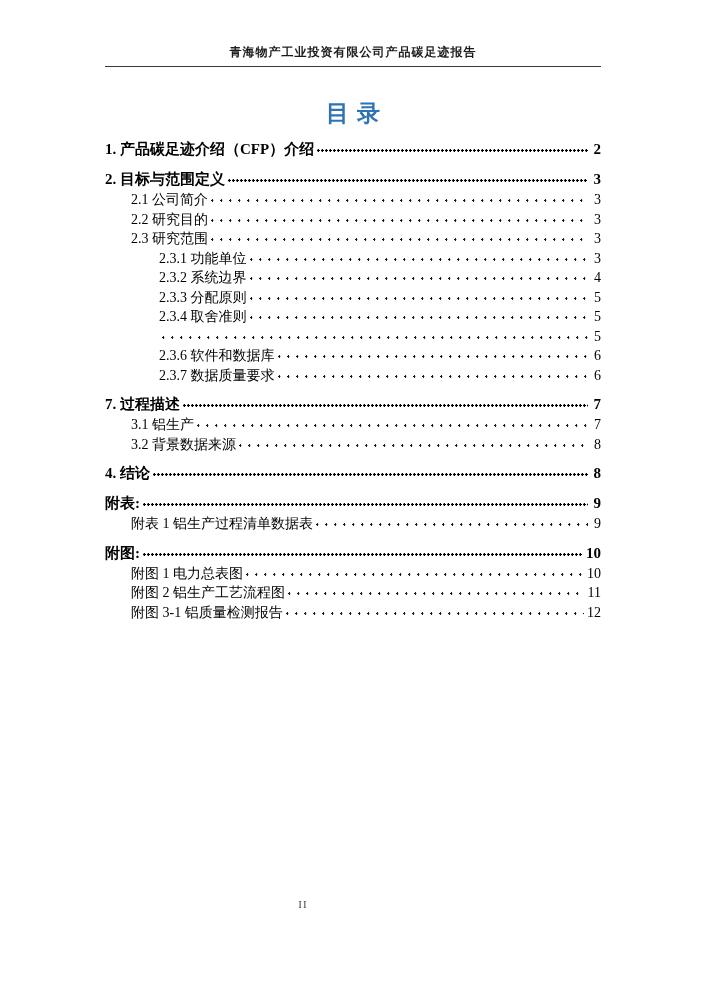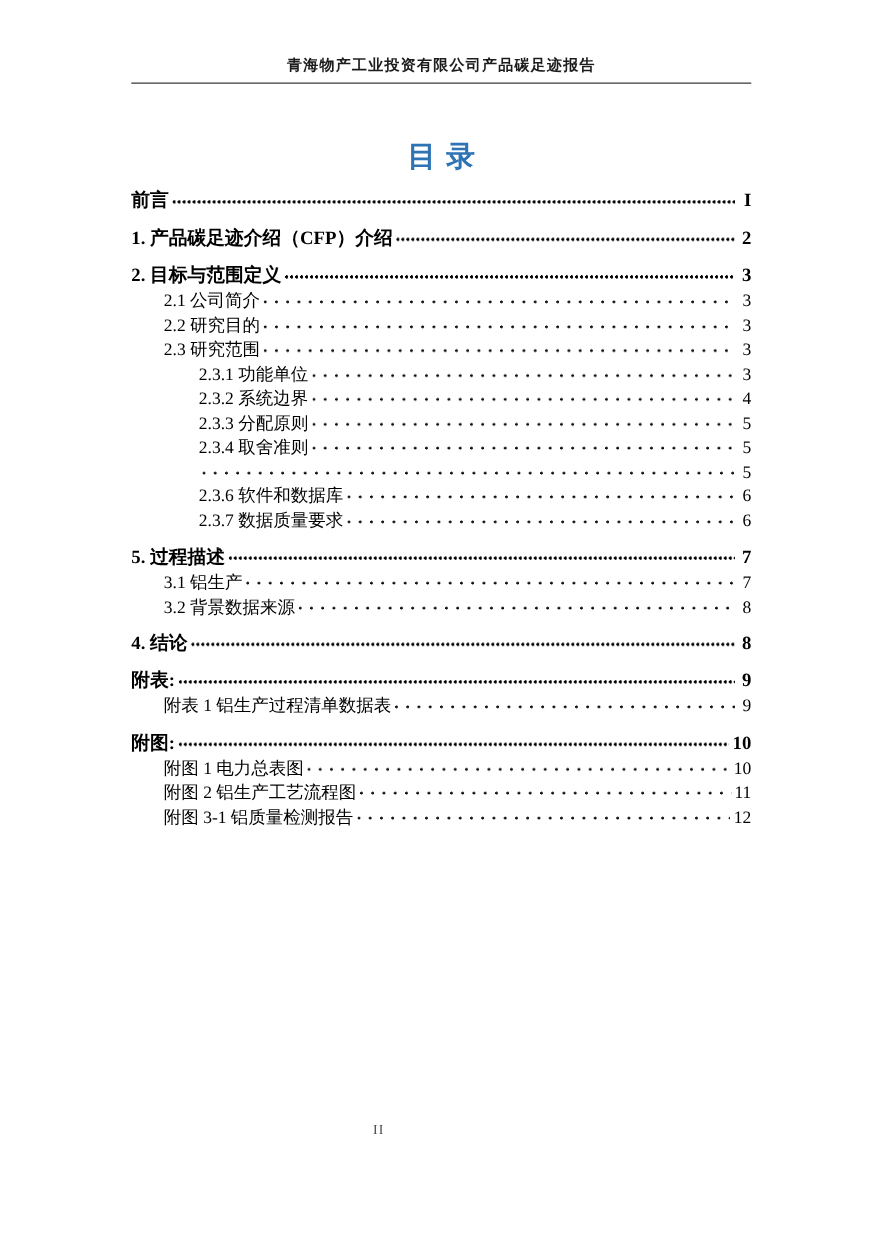--- a/index.html
+++ b/index.html
@@ -25,21 +25,21 @@
     padding-bottom: 5px;
     border-bottom: 1.5px solid #3a3a3a;
   }
   .content {
     position: absolute;
     left: 105px;
     top: 66px;
     width: 496px;
   }
   .toc-title {
-    margin-top: 44px;
+    margin-top: 32px;
     height: 32px;
     line-height: 32px;
     text-align: center;
     font-size: 23px;
     font-weight: bold;
     letter-spacing: 8px;
     text-indent: 8px;
     color: #2E74B5;
   }
   .toc-rows { margin-top: 8px; }
@@ -83,25 +83,20 @@
 <body>
 
 <div class="page">
 
   <div class="doc-header">青海物产工业投资有限公司产品碳足迹报告</div>
 
   <div class="content">
     <div class="toc-title">目录</div>
     <div class="toc-rows" id="toc-rows">
         <div class="row l0">
-          <span class="label">前言</span>
-          <span class="leader"></span>
-          <span class="pagenum">I</span>
-        </div>
-        <div class="row l0">
           <span class="label">1. 产品碳足迹介绍（CFP）介绍</span>
           <span class="leader"></span>
           <span class="pagenum">2</span>
         </div>
         <div class="row l0">
           <span class="label">2. 目标与范围定义</span>
           <span class="leader"></span>
           <span class="pagenum">3</span>
         </div>
         <div class="row l1">
@@ -147,21 +142,21 @@
           <span class="label">2.3.6 软件和数据库</span>
           <span class="leader"></span>
           <span class="pagenum">6</span>
         </div>
         <div class="row l2">
           <span class="label">2.3.7 数据质量要求</span>
           <span class="leader"></span>
           <span class="pagenum">6</span>
         </div>
         <div class="row l0">
-          <span class="label">5. 过程描述</span>
+          <span class="label">7. 过程描述</span>
           <span class="leader"></span>
           <span class="pagenum">7</span>
         </div>
         <div class="row l1">
           <span class="label">3.1 铝生产</span>
           <span class="leader"></span>
           <span class="pagenum">7</span>
         </div>
         <div class="row l1">
           <span class="label">3.2 背景数据来源</span>

